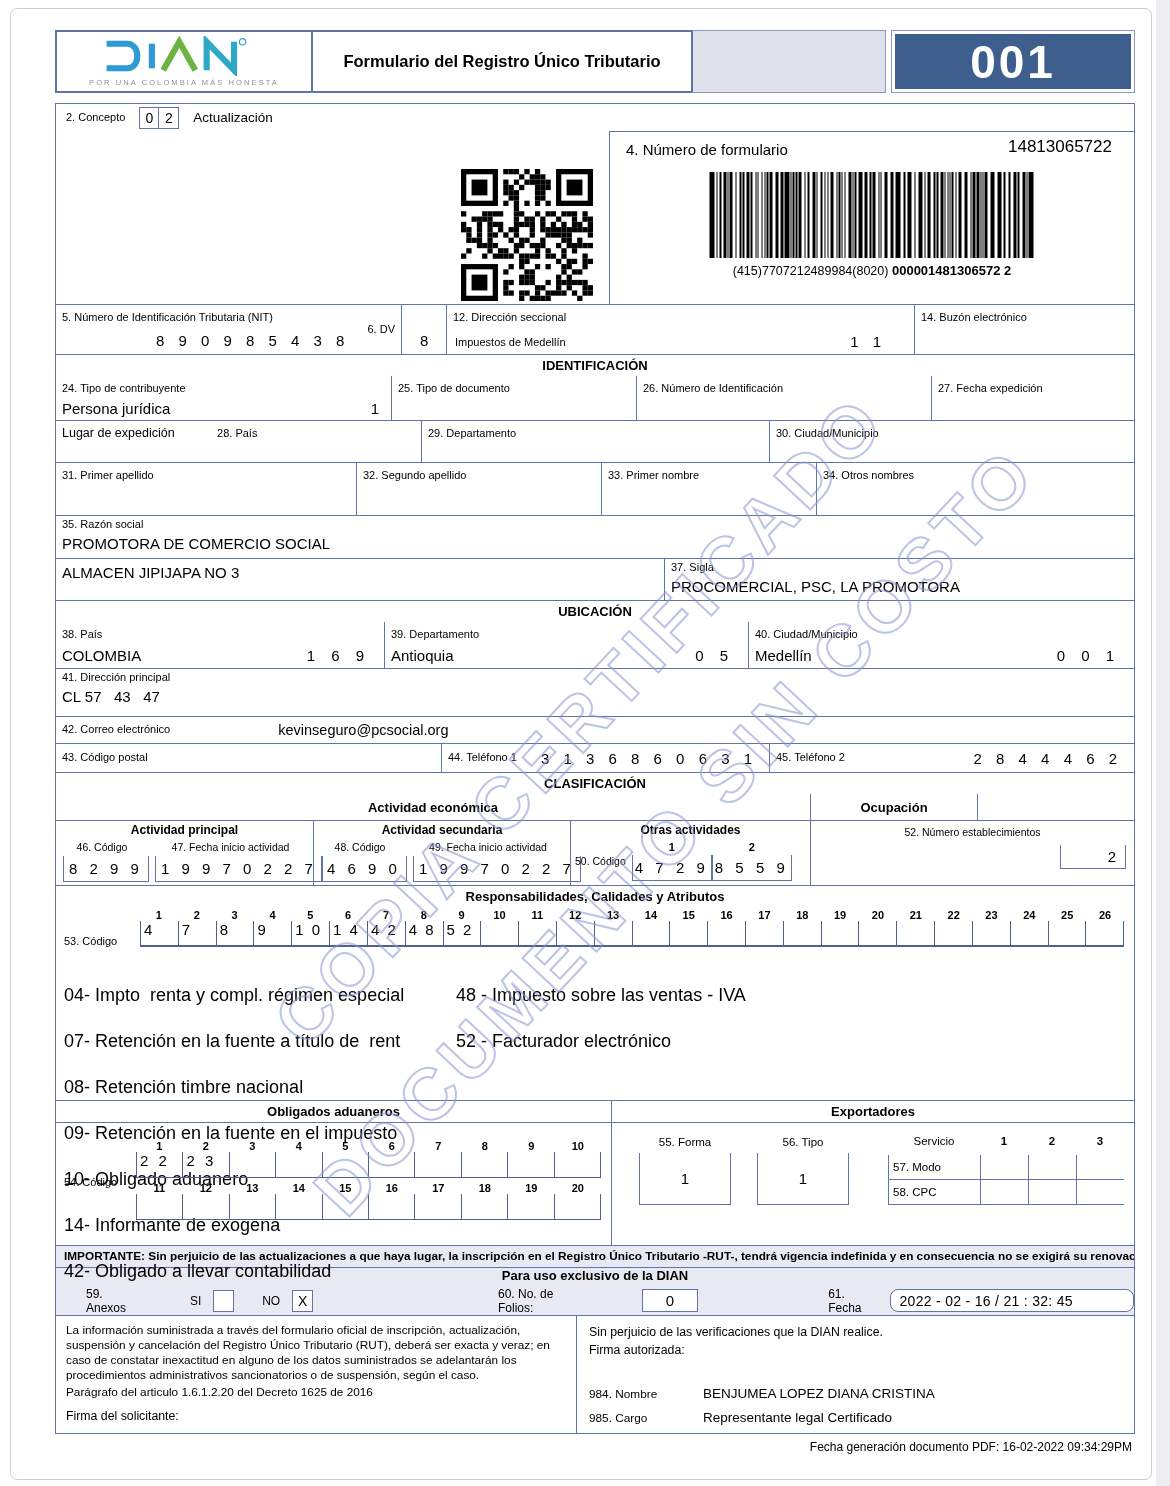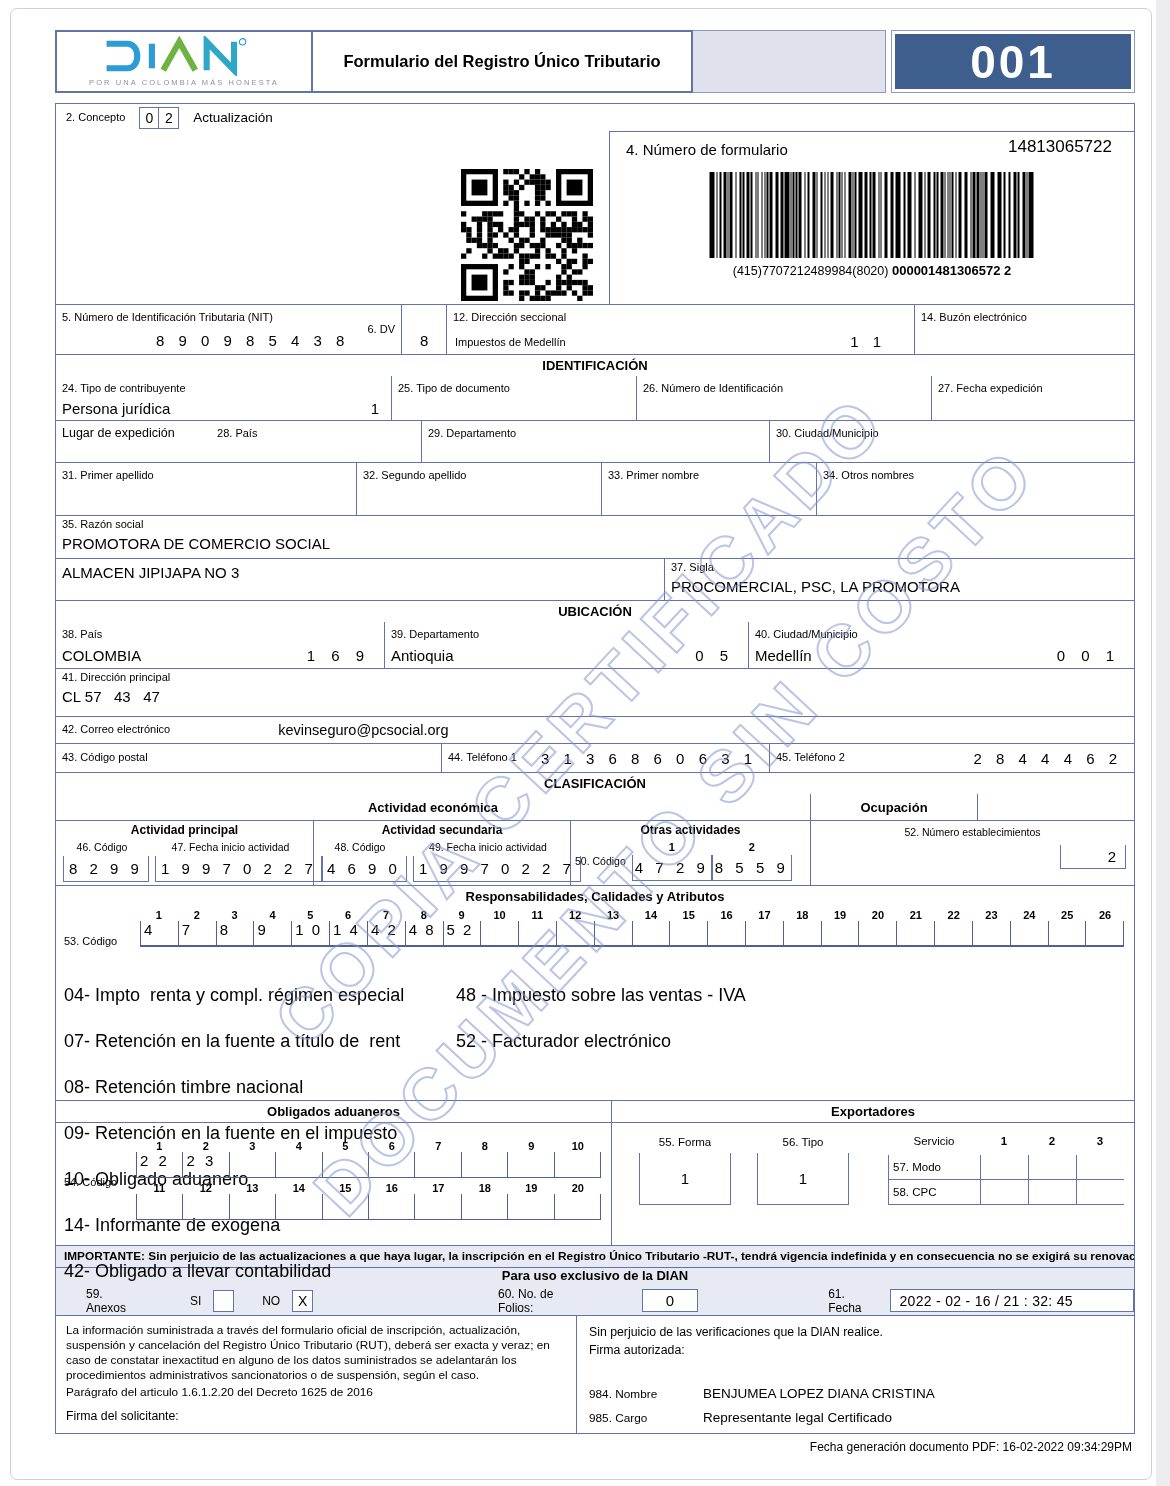--- a/index.html
+++ b/index.html
@@ -170,21 +170,21 @@
   
   .r-imp{height:22px;border-top:1.5px solid var(--line);background:var(--band-bg);
         font-weight:bold;font-size:11.8px;padding:3px 8px;white-space:nowrap;overflow:hidden;}
   .r-usot{height:19px;border-top:1px solid var(--line);background:var(--band-bg);text-align:center;
         font-weight:bold;font-size:13px;}
   .r-59{height:29px;background:var(--band-bg);align-items:center;font-size:12px;}
   .wbox{background:#fff;border:1px solid var(--line);display:flex;align-items:center;justify-content:center;}
   .anx-box{width:22px;height:22px;font-size:14px;}
   .folio-box{width:60px;height:23px;font-size:15px;}
   .fecha-box{width:258px;height:23px;font-size:14px;justify-content:flex-start;padding-left:8px;
-        letter-spacing:0.3px;white-space:pre;}
+        letter-spacing:0.3px;white-space:pre;border-radius:8px;}
 
   
   .r-firma{height:118px;align-items:stretch;}
   .firma-l{width:520px;padding:7px 10px;}
   .firma-l p{font-size:11.8px;line-height:1.28;text-align:left;}
   .firma-l .p2{margin-top:2px;}
   .firma-l .p3{margin-top:9px;font-size:12.3px;}
   .firma-r{flex:1;padding:7px 12px;}
   .firma-r .rp{font-size:12.3px;line-height:1.5;}
   .f984{display:flex;align-items:baseline;margin-top:26px;}

